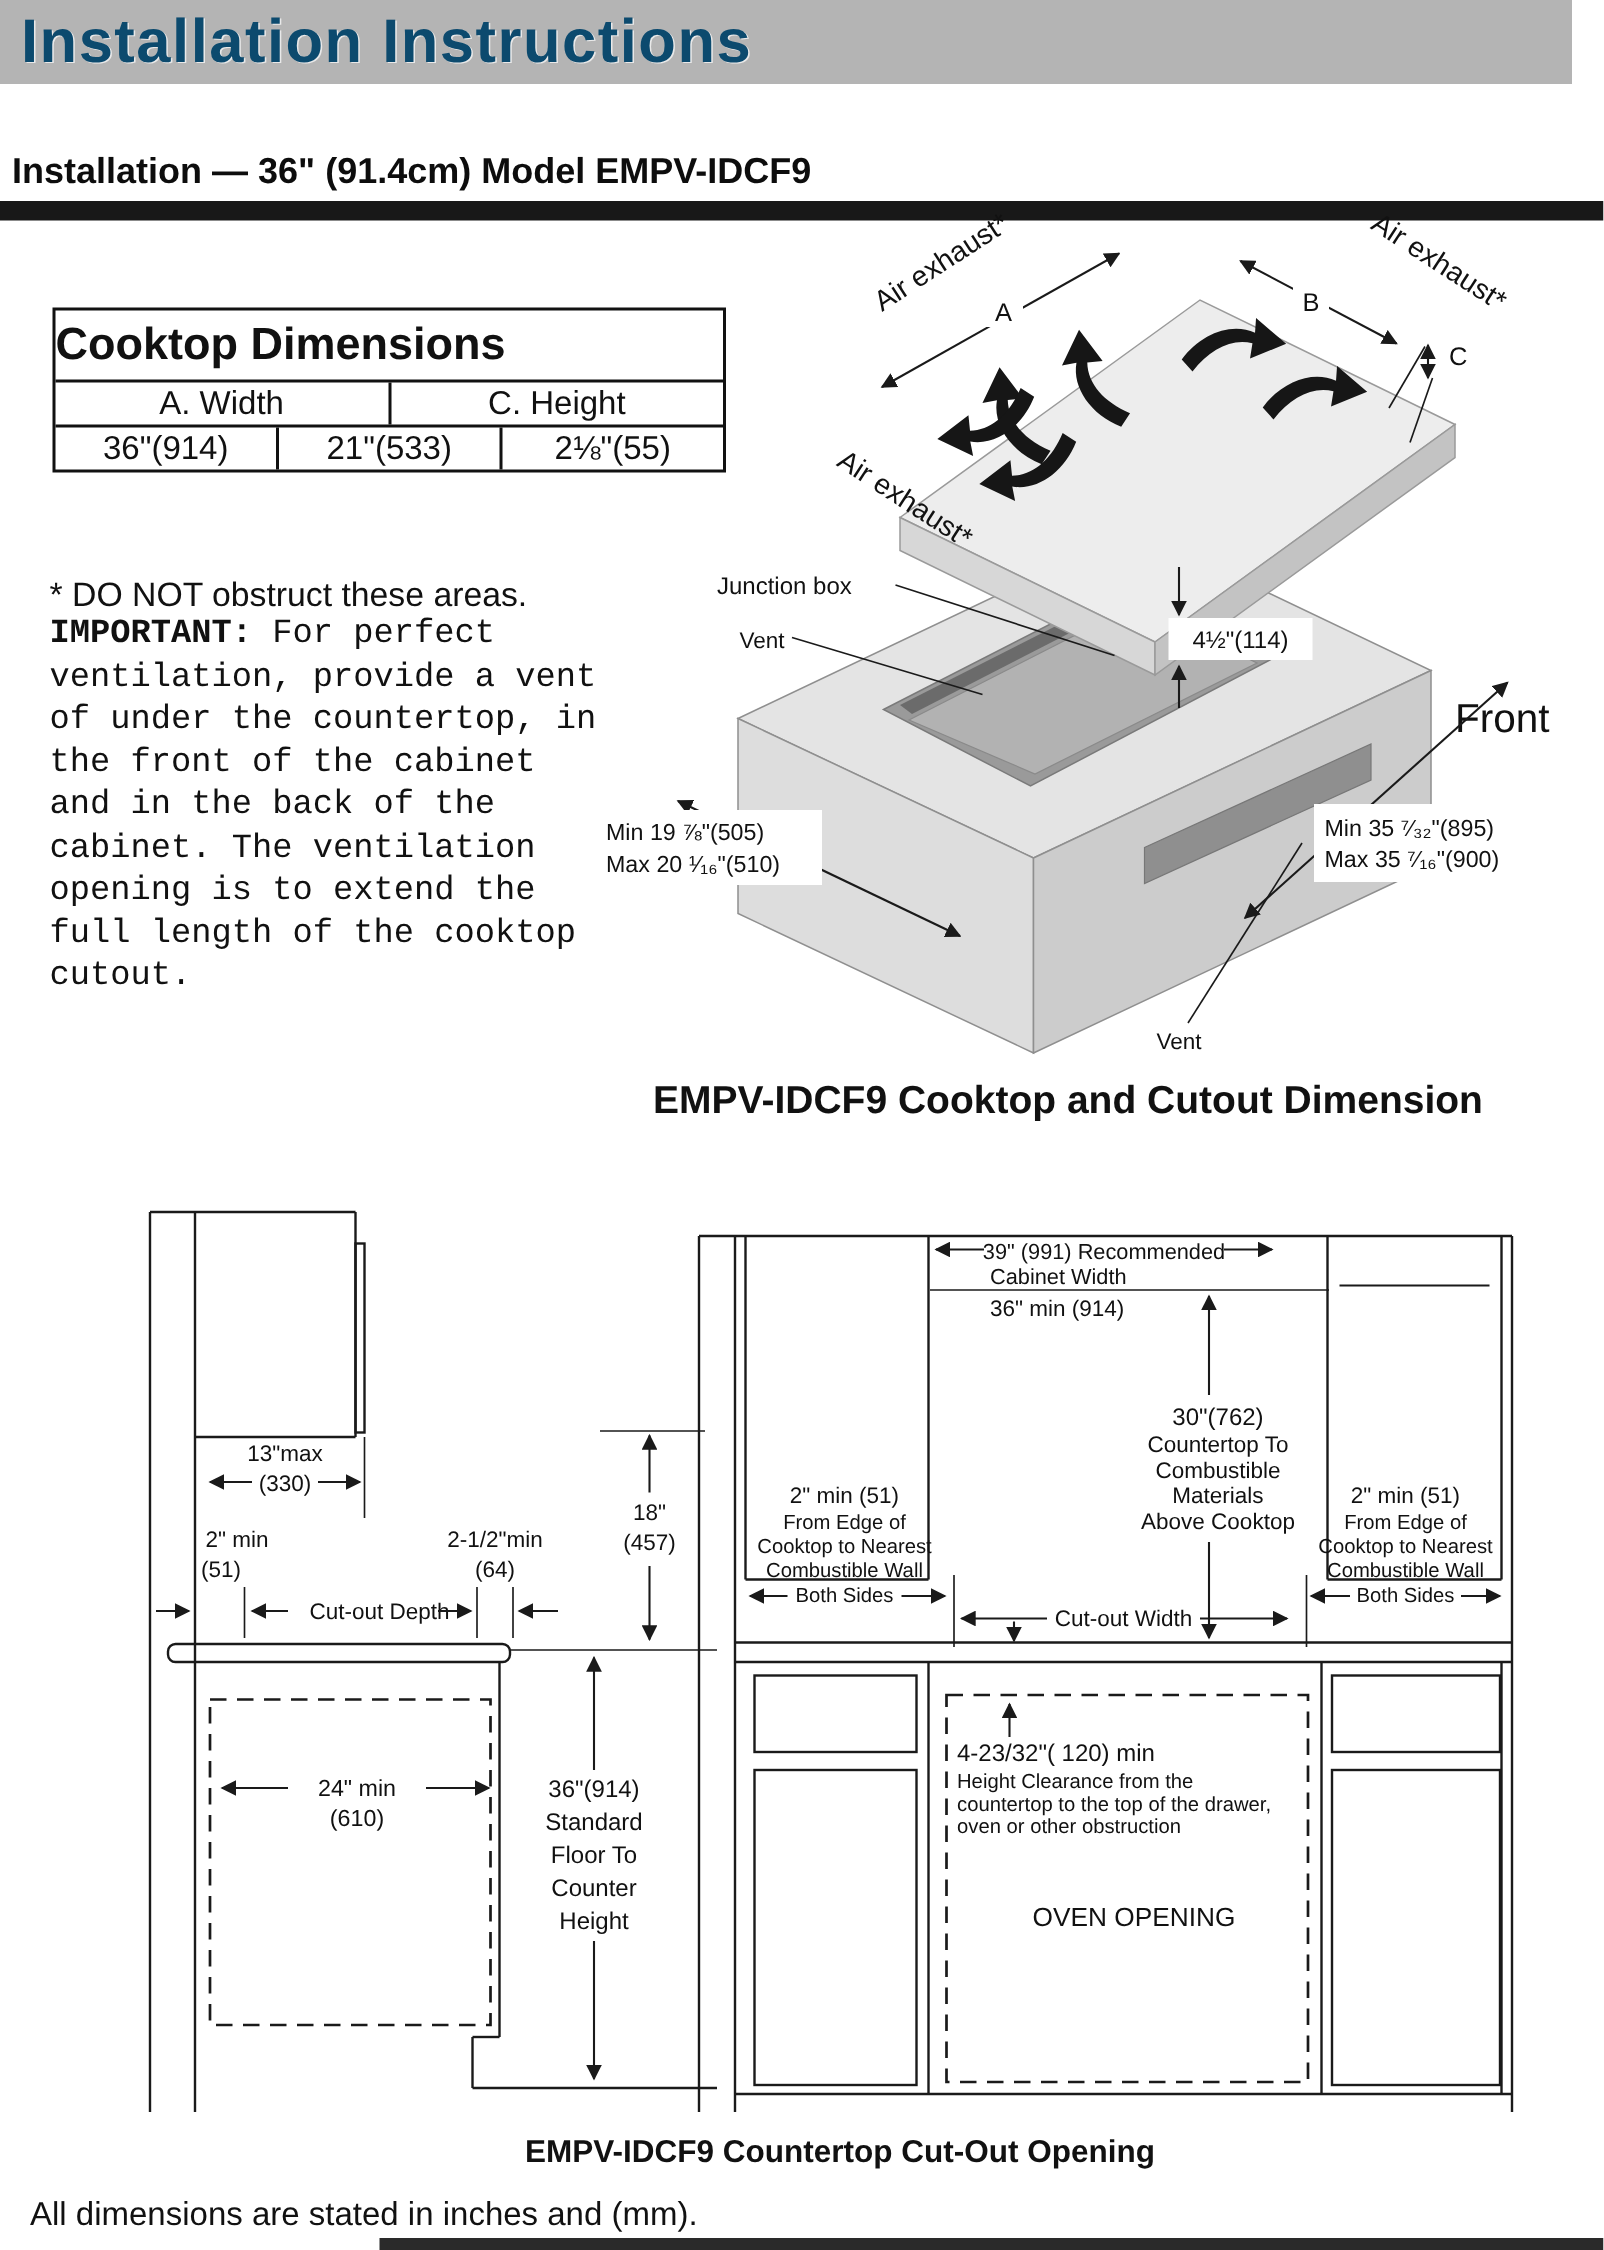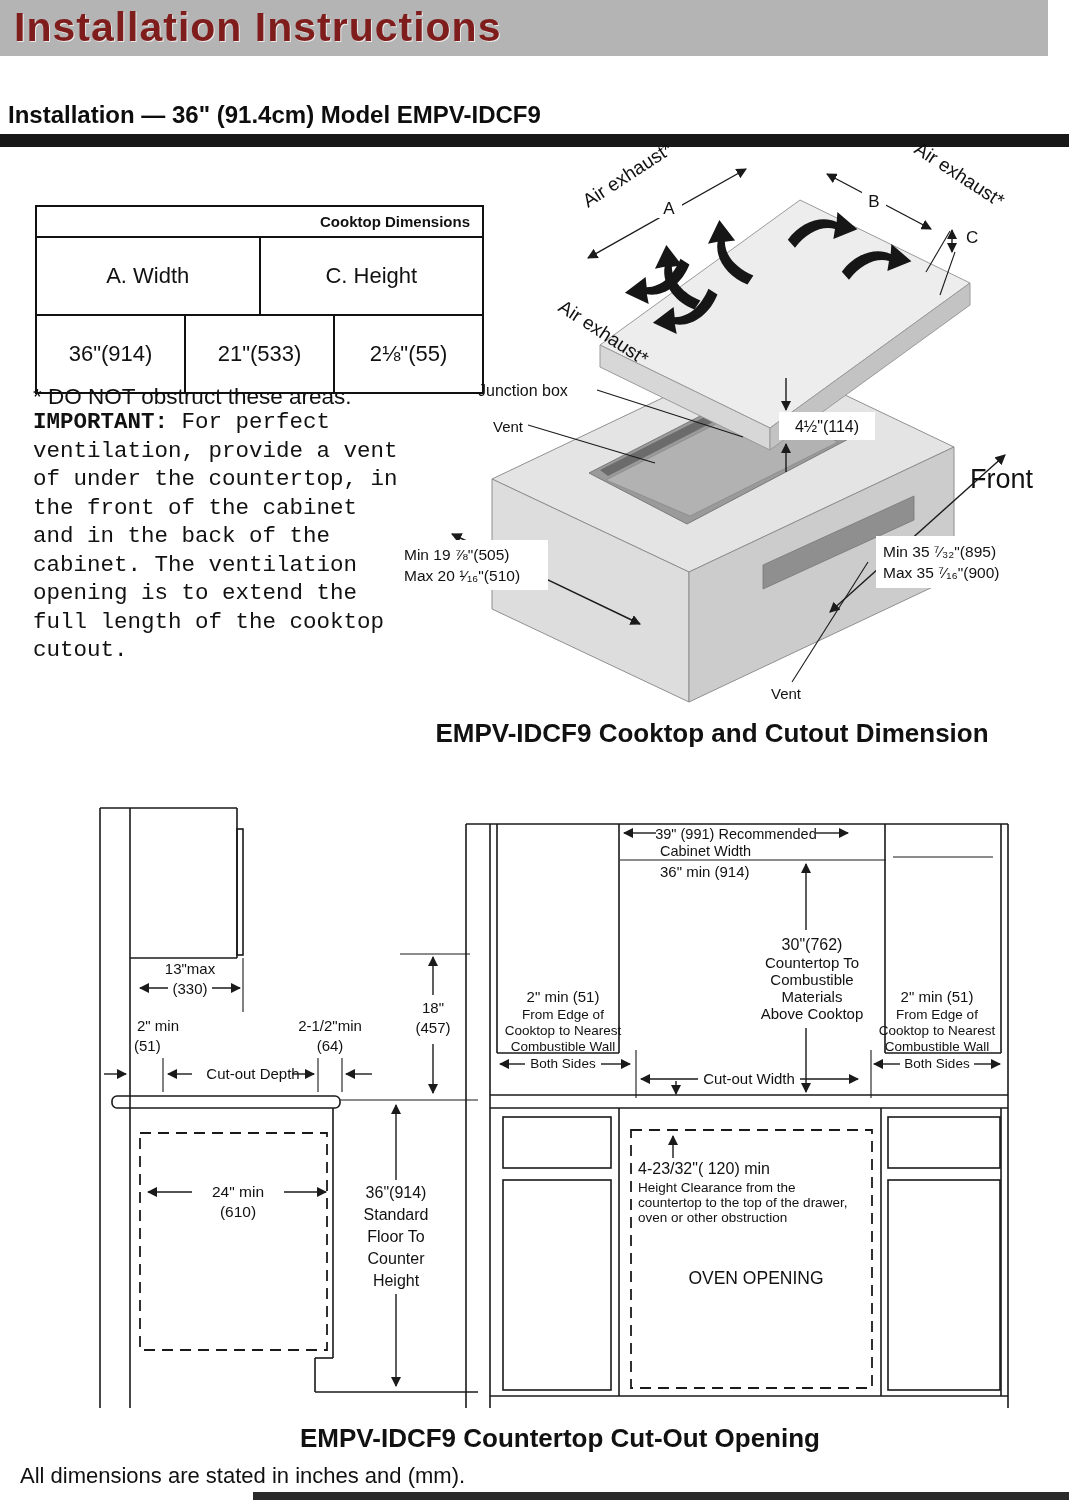--- a/index.html
+++ b/index.html
@@ -1,39 +1,39 @@
 <!DOCTYPE html>
 <html><head>
 <meta charset="utf-8">
 <style>
   html,body{margin:0;padding:0;background:#fff;}
   body{width:1069px;height:1500px;position:relative;overflow:hidden;
        font-family:"Liberation Sans","DejaVu Sans",sans-serif;color:#111;}
   .abs{position:absolute;}
   .banner{left:0;top:0;width:1048px;height:56px;background:#b4b4b4;}
-  .banner-text{left:14px;top:4px;font-size:41px;font-weight:bold;color:#7f1d1d;
+  .banner-text{left:14px;top:4px;font-size:41px;font-weight:bold;color:#0c4a6e;
                letter-spacing:1px;text-shadow:1px 1px 0 #e9e9e9;}
   .section-title{left:8px;top:101px;font-size:24px;font-weight:bold;color:#0d0d0d;}
   .black-bar{left:0;top:134px;width:1069px;height:13px;background:#181818;}
   .bottom-bar{left:253px;top:1492px;width:816px;height:8px;background:#2a2a2a;}
 
   .dim-table{left:35px;top:205px;width:445px;border:2px solid #111;border-collapse:collapse;}
-  .dim-table .t-title{border-bottom:2px solid #111;text-align:right;font-weight:bold;
-                      font-size:15px;padding:6px 12px;}
+  .dim-table .t-title{border-bottom:2px solid #111;text-align:left;font-weight:bold;
+                      font-size:30px;padding:6px 0;}
   .dim-table .row{display:flex;}
-  .dim-table .cell{flex:1;text-align:center;font-size:22px;padding:25px 0;border-right:2px solid #111;}
+  .dim-table .cell{flex:1;text-align:center;font-size:22px;padding:1px 0;border-right:2px solid #111;}
   .dim-table .cell:last-child{border-right:none;}
   .dim-table .hrow{border-bottom:2px solid #111;}
 
   .note1{left:33px;top:384px;font-size:22.5px;}
   .important{left:33px;top:408px;width:372px;font-size:22.5px;line-height:28.5px;font-family:Liberation Mono, monospace;}
   .important b{font-weight:bold;}
 
   .caption1{left:377px;top:718px;width:670px;text-align:center;font-size:26px;font-weight:bold;}
-  .caption2{left:180px;top:1423px;width:760px;text-align:center;font-size:26px;font-weight:bold;}
+  .caption2{left:180px;top:1423px;width:760px;text-align:center;font-size:21px;font-weight:bold;}
   .footer-note{left:20px;top:1463px;font-size:22px;}
 
   svg text{font-family:"Liberation Sans","DejaVu Sans",sans-serif;fill:#111;}
   svg .ln{stroke:#1a1a1a;stroke-width:1.4;fill:none;}
   svg .thin{stroke:#1a1a1a;stroke-width:1.1;fill:none;}
   svg .wbox{fill:#ffffff;}
 </style>
 </head>
 <body>
 

